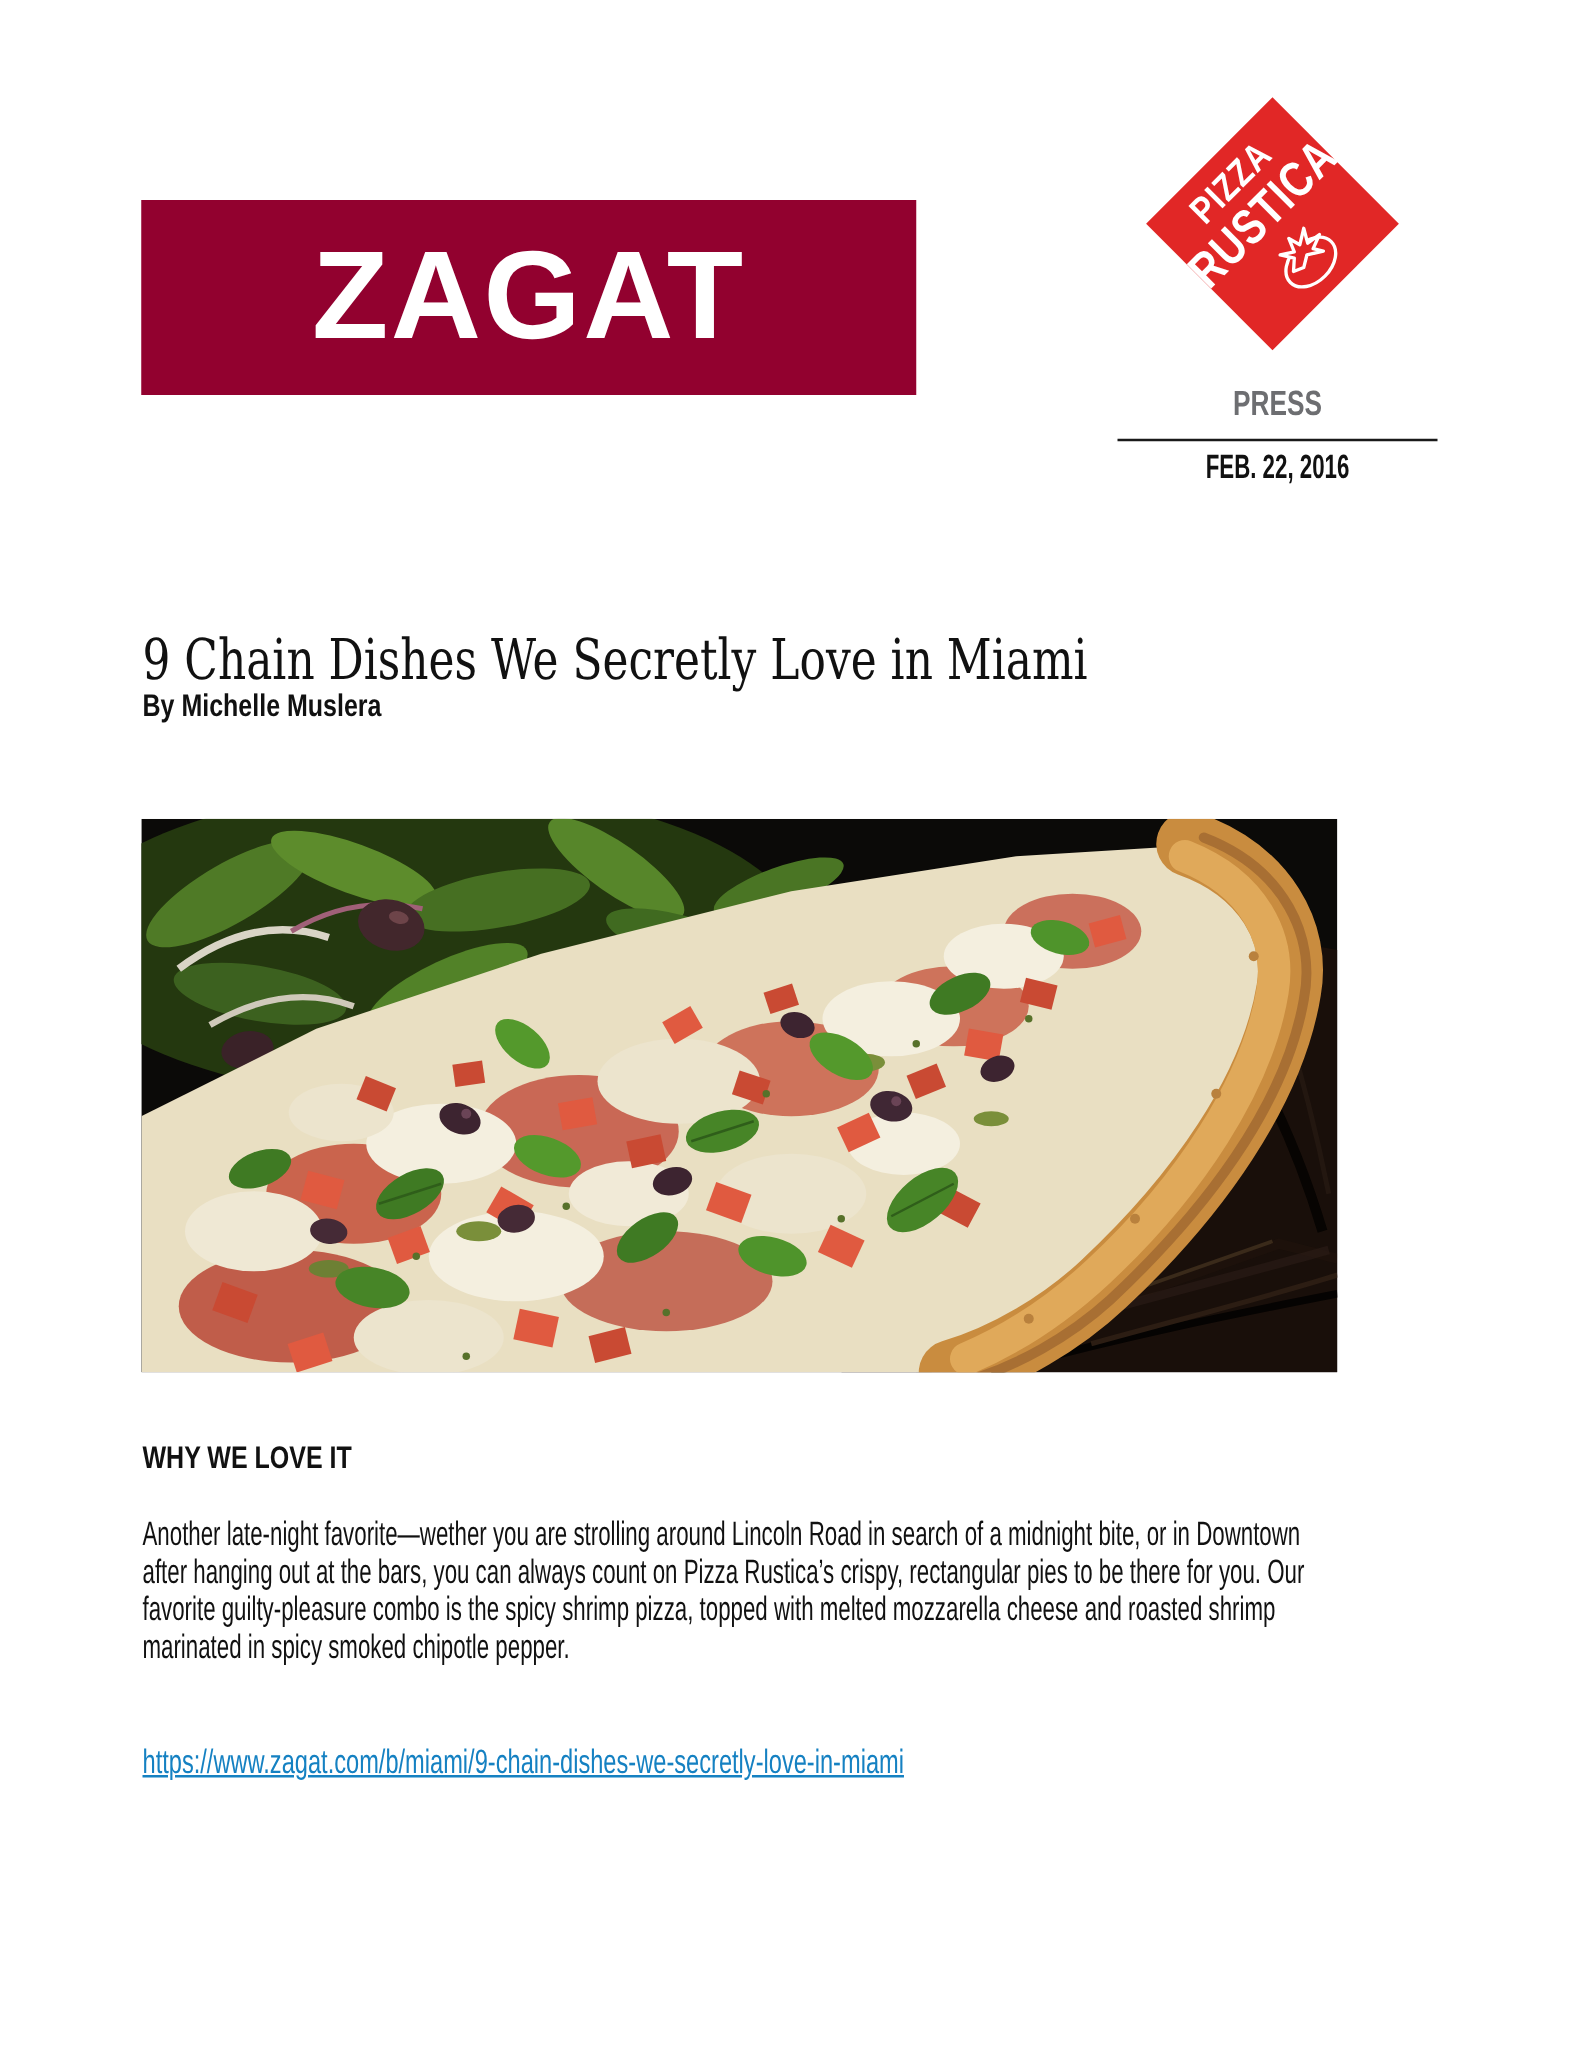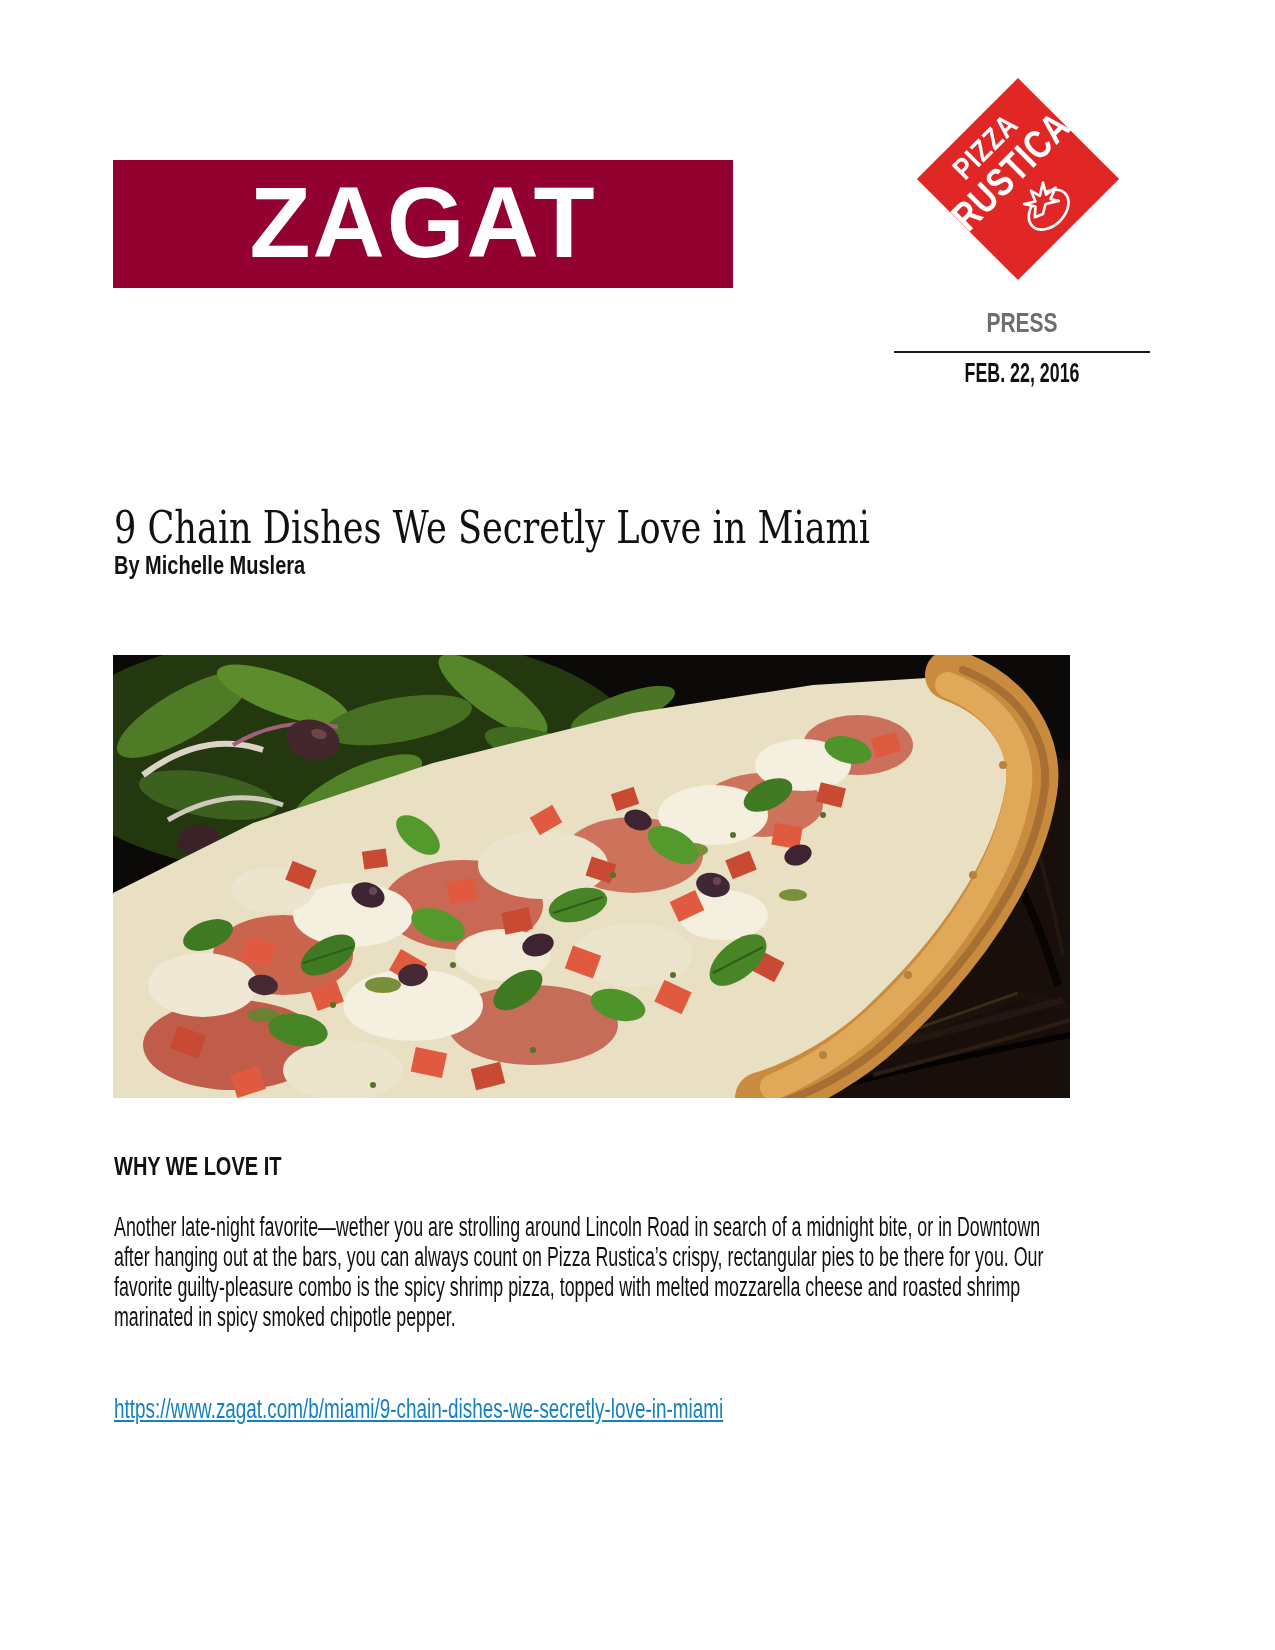--- a/index.html
+++ b/index.html
@@ -2,21 +2,21 @@
 <html><head>
 <meta charset="utf-8">
 <style>
   html,body{margin:0;padding:0;background:#ffffff;}
   .page{
     position:relative;width:1275px;height:1650px;margin:0 auto;background:#ffffff;
     font-family:"Liberation Sans",sans-serif;overflow:hidden;
   }
   
   .zagat-banner{
-    position:absolute;left:113px;top:160px;width:620px;height:128px;
+    position:absolute;left:113px;top:160px;width:620px;height:156px;
     background:#92012F;display:flex;align-items:center;justify-content:center;
   }
   .zagat-text{
     color:#ffffff;font-weight:bold;font-size:100px;letter-spacing:2px;
     line-height:1;transform:translateY(-2px);
   }
   
   .pr-logo{position:absolute;left:917px;top:78px;width:202px;height:202px;}
   .pr-diamond{
     position:absolute;left:50%;top:50%;width:143px;height:143px;

